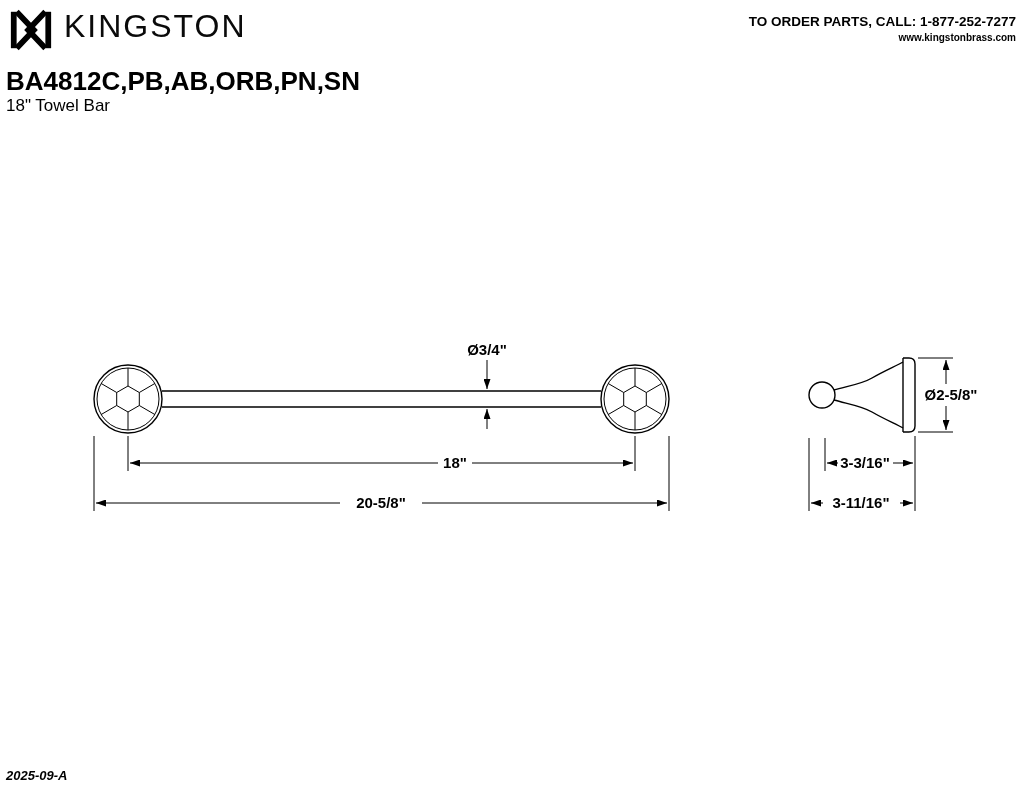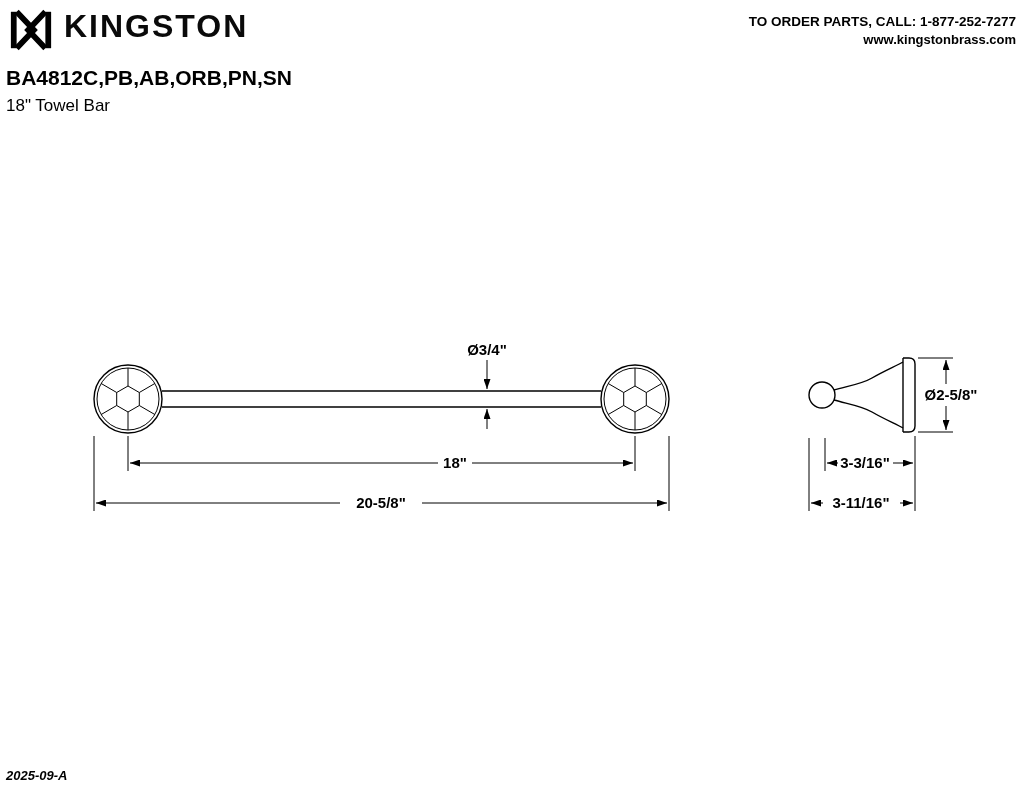--- a/index.html
+++ b/index.html
@@ -6,27 +6,27 @@
   body {
     width: 1024px; height: 792px;
     font-family: "Liberation Sans", sans-serif;
     color: #000;
   }
   .page { position: relative; width: 1024px; height: 792px; background: #fff; overflow: hidden; }
 
   .logo { position: absolute; top: 7px; left: 8px; width: 46px; height: 46px; }
   .brand-name {
     position: absolute; top: 8px; left: 64px;
-    font-size: 32px; font-weight: 700; letter-spacing: 2px; color: #0a0a0a;
+    font-size: 32px; font-weight: 400; letter-spacing: 2px; color: #0a0a0a;
   }
   .order-info { position: absolute; top: 13px; right: 8px; text-align: right; line-height: 1.35; }
   .order-phone { font-size: 13.5px; font-weight: 700; margin-left: 24px; }
-  .website { font-size: 13px; font-weight: 700; }
+  .website { font-size: 10px; font-weight: 700; }
 
-  .model   { position: absolute; top: 66px; left: 6px; font-size: 21px; font-weight: 700; }
+  .model   { position: absolute; top: 66px; left: 6px; font-size: 26px; font-weight: 700; }
   .product { position: absolute; top: 96px; left: 6px; font-size: 17px; font-weight: 400; }
 
   .drawing { position: absolute; top: 0; left: 0; }
   .obj  { stroke: #000; stroke-width: 1.4; fill: none; }
   .thin { stroke: #000; stroke-width: 1;   fill: none; }
   .dim-text {
     font-family: "Liberation Sans", sans-serif;
     font-weight: 600; font-size: 15px; fill: #000; text-anchor: middle;
   }
 

